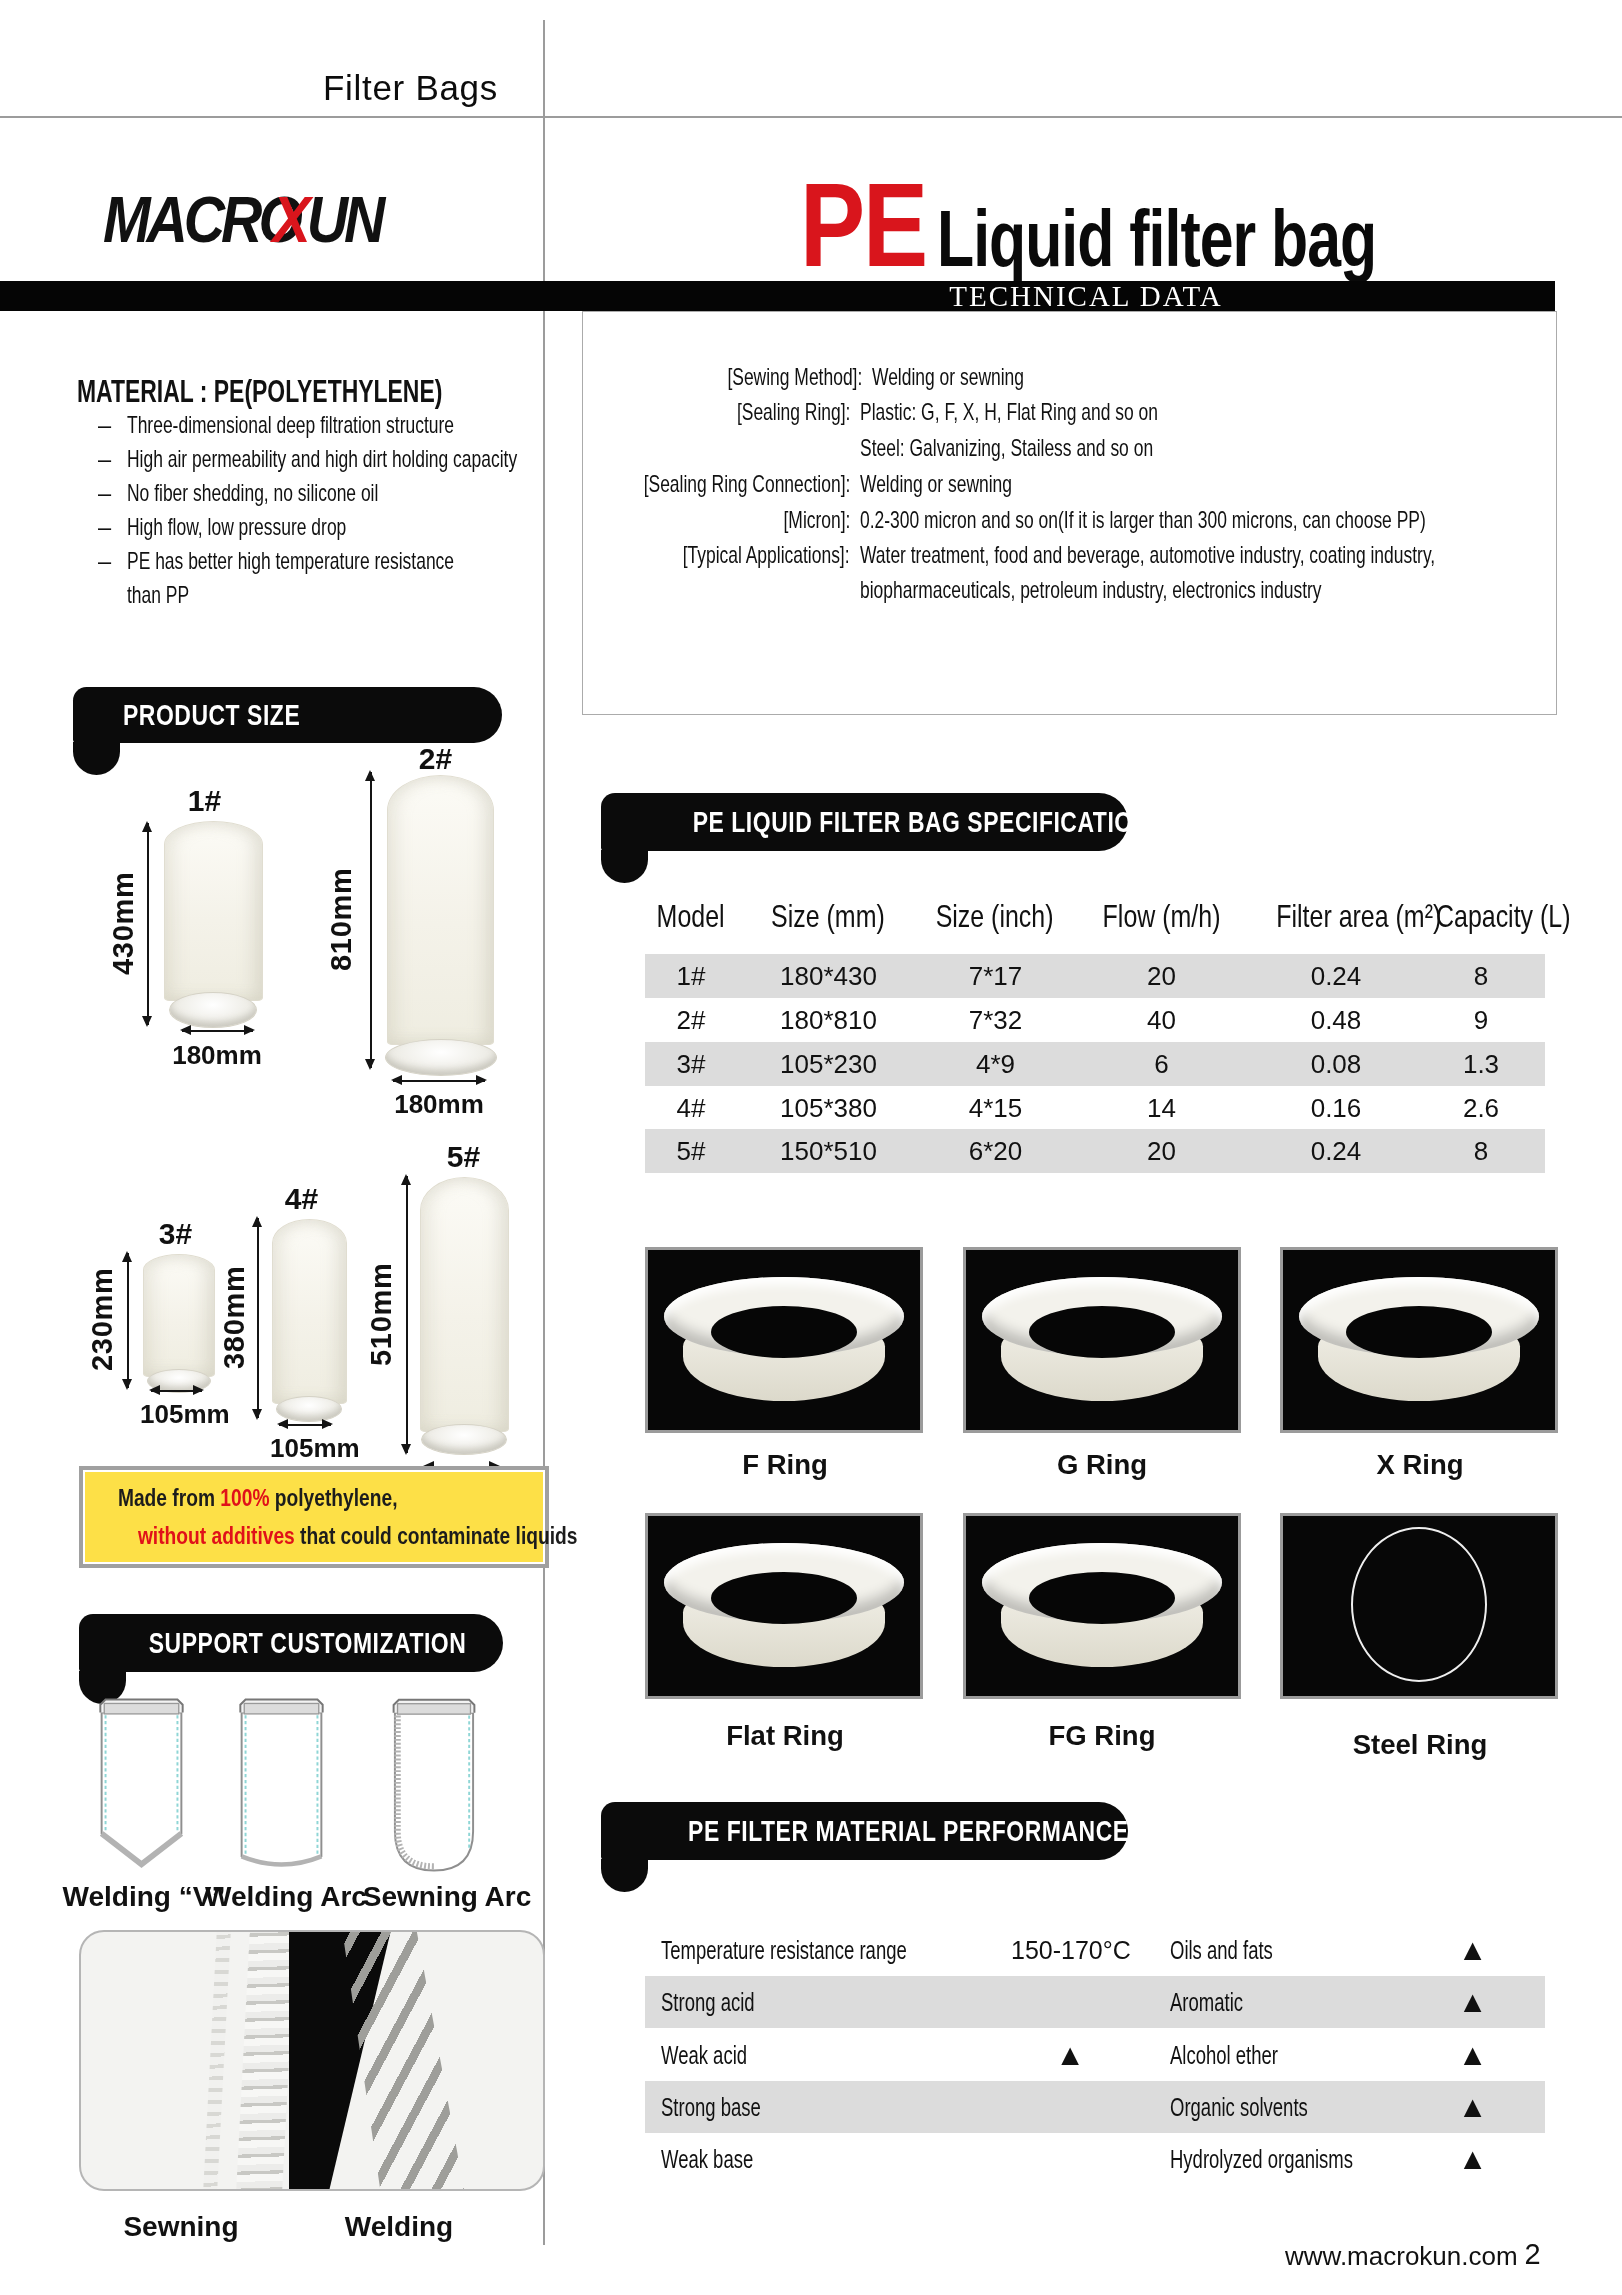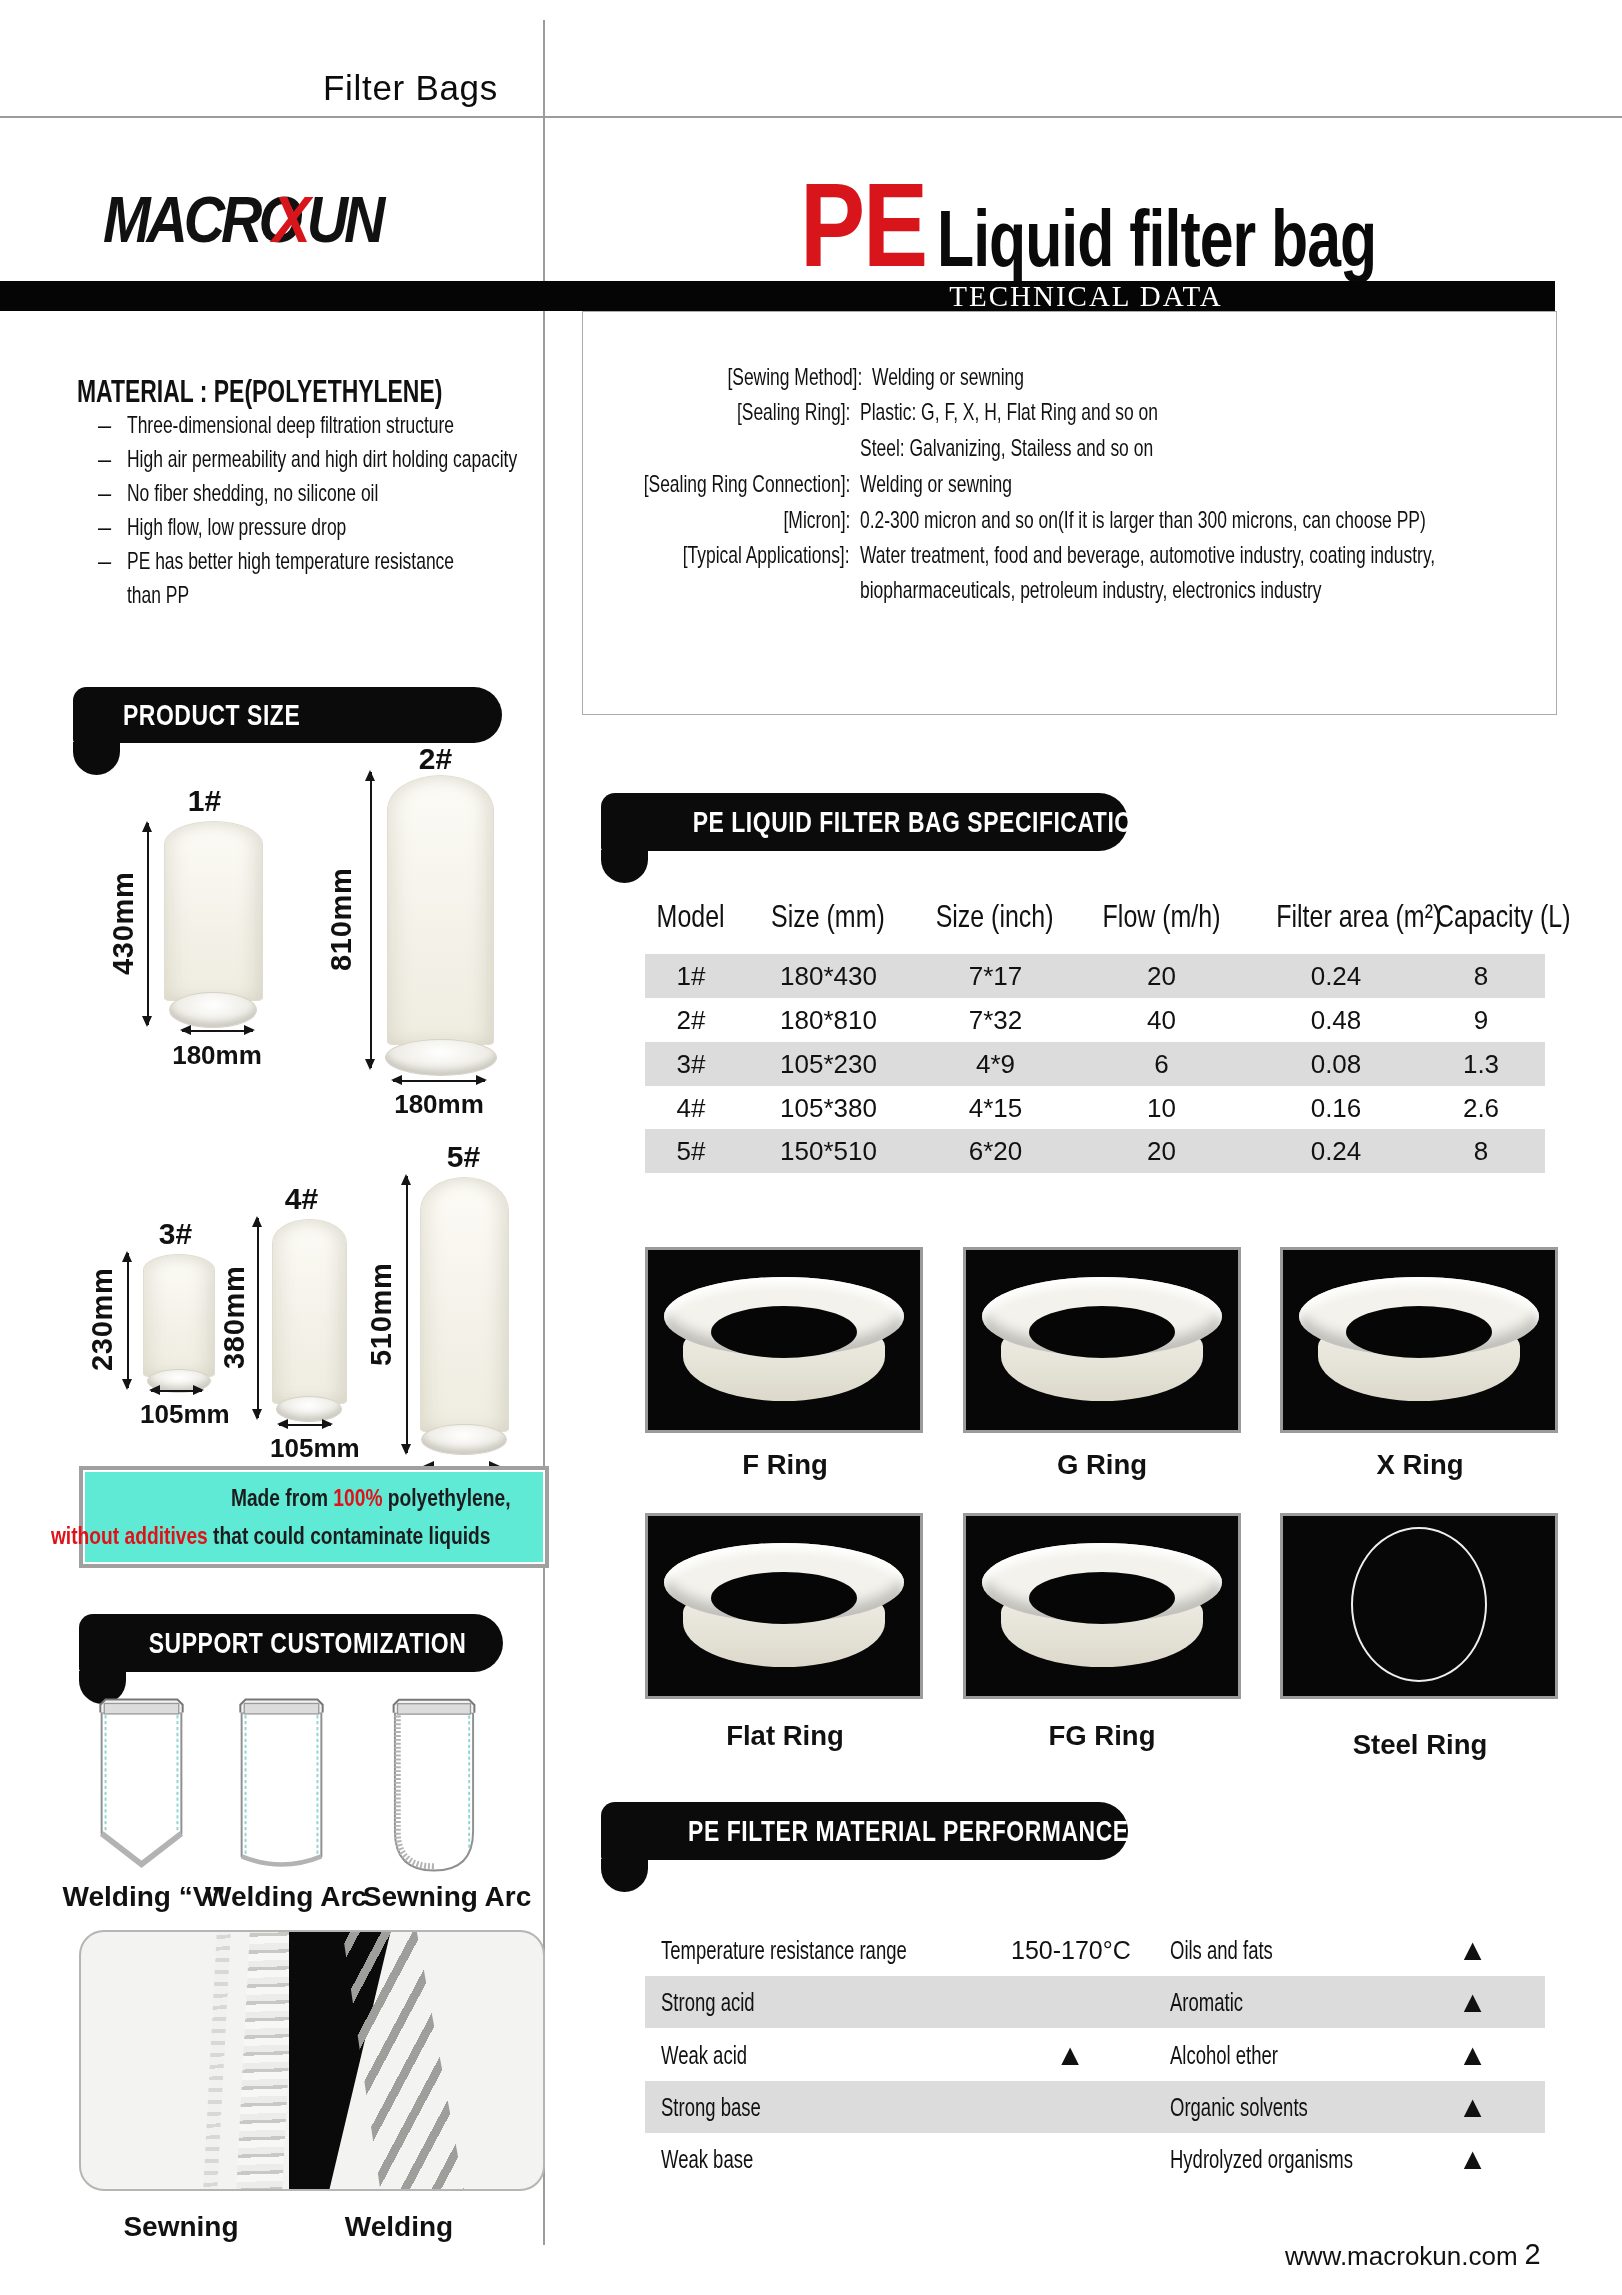--- a/index.html
+++ b/index.html
@@ -56,22 +56,22 @@
   .varrow::after  { bottom:-2px; border-top:11.8px solid #141414; }
   .harrow { position:absolute; height:2px; background:#141414; }
   .harrow::before, .harrow::after { content:""; position:absolute; top:-5.2px; border-top:5.9px solid transparent; border-bottom:5.9px solid transparent; }
   .harrow::before { left:-2px; border-right:11.8px solid #141414; }
   .harrow::after  { right:-2px; border-left:11.8px solid #141414; }
   .vlabel { position:absolute; writing-mode:vertical-rl; transform:rotate(180deg); font-size:29px; font-weight:700;
     display:flex; align-items:center; justify-content:center; letter-spacing:0.7px; }
   .wlabel { position:absolute; font-size:26px; font-weight:700; text-align:center; }
 
   
-  #made-box { left:79px; top:1466px; width:462px; height:94px; border:4.6px solid #a0a0a0; background:#5eead4;
-    box-shadow: inset 0 0 0 2px #fff; display:flex; flex-direction:column; justify-content:center; align-items:flex-end; }
+  #made-box { left:79px; top:1466px; width:462px; height:94px; border:4.6px solid #a0a0a0; background:#fde047;
+    box-shadow: inset 0 0 0 2px #fff; display:flex; flex-direction:column; justify-content:center; align-items:flex-start; }
   #made-box .mline { font-size:24px; font-weight:700; color:#1c1c1c; line-height:38px; white-space:nowrap; transform:scaleX(.8); }
   #made-box .red { color:#e01119; }
 
   
   .sheader { position:absolute; font-size:32px; text-align:center; }
   .srow { position:absolute; left:645px; width:900px; height:44px; }
   .srow.gray { background:#dcdcdc; }
   .scell { position:absolute; top:0; height:44px; line-height:44px; font-size:26px; text-align:center; }
   .c0{left:0;width:92px;} .c1{left:92px;width:183px;} .c2{left:275px;width:151px;}
   .c3{left:425px;width:183px;} .c4{left:609px;width:164px;} .c5{left:772px;width:128px;}
@@ -302,21 +302,21 @@
       <span class="scell c1">105*230</span>
       <span class="scell c2">4*9</span>
       <span class="scell c3">6</span>
       <span class="scell c4">0.08</span>
       <span class="scell c5">1.3</span>
   </div>
   <div class="srow" style="top:1086px;">
     <span class="scell c0">4#</span>
       <span class="scell c1">105*380</span>
       <span class="scell c2">4*15</span>
-      <span class="scell c3">10</span>
+      <span class="scell c3">14</span>
       <span class="scell c4">0.16</span>
       <span class="scell c5">2.6</span>
   </div>
   <div class="srow gray" style="top:1129px;">
     <span class="scell c0">5#</span>
       <span class="scell c1">150*510</span>
       <span class="scell c2">6*20</span>
       <span class="scell c3">20</span>
       <span class="scell c4">0.24</span>
       <span class="scell c5">8</span>

